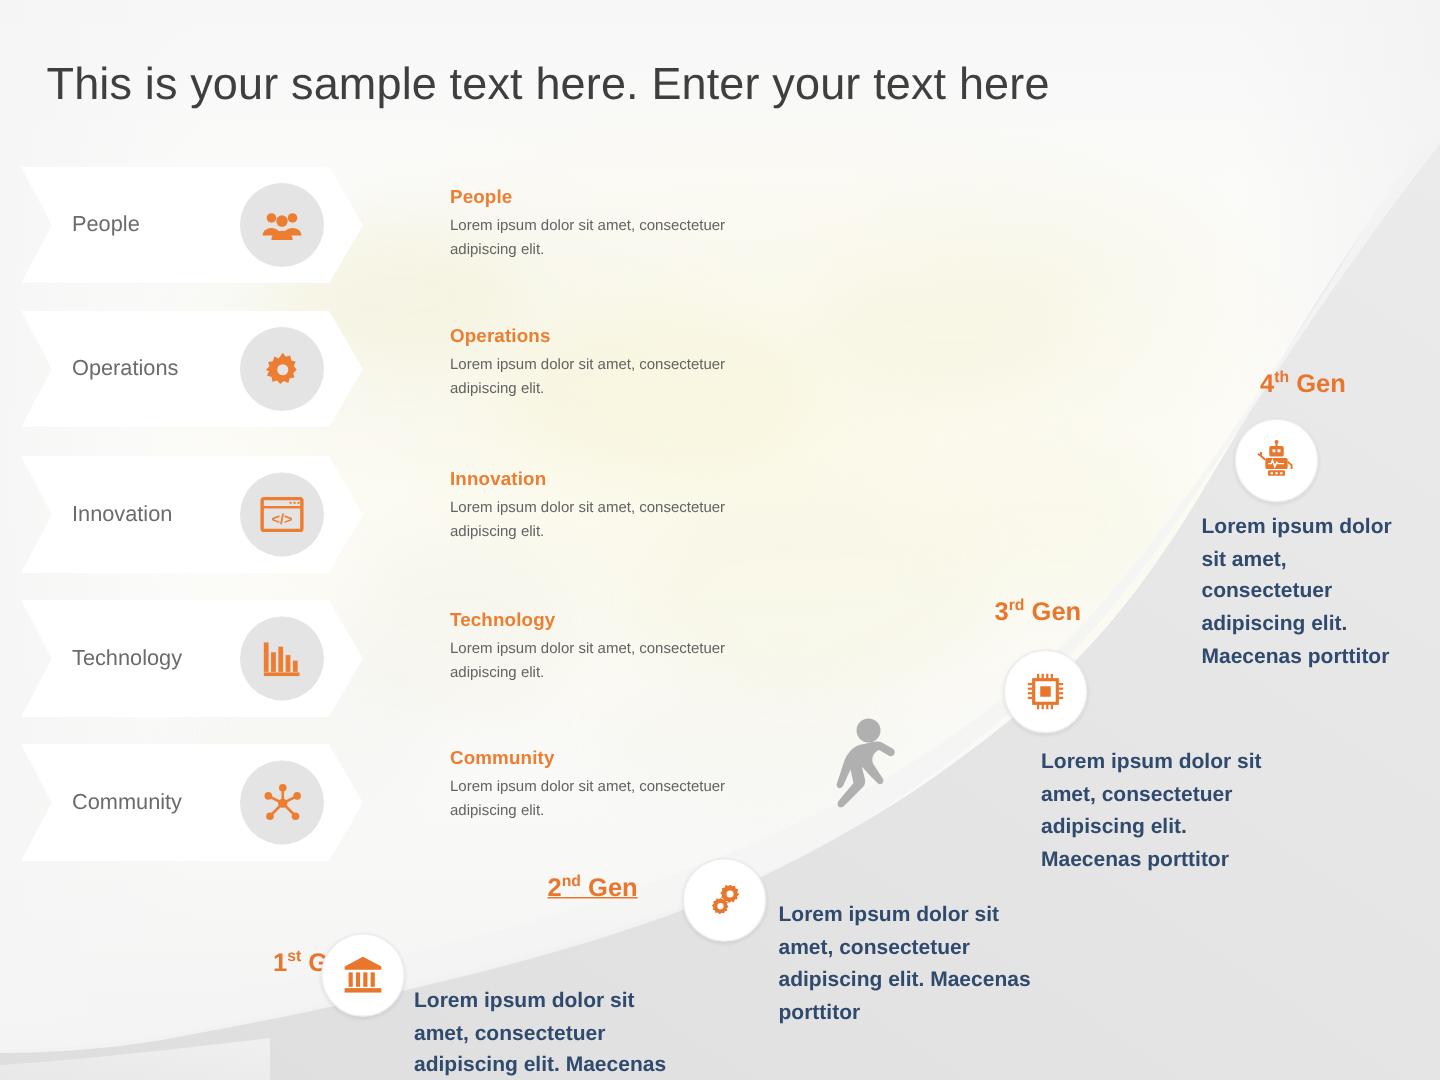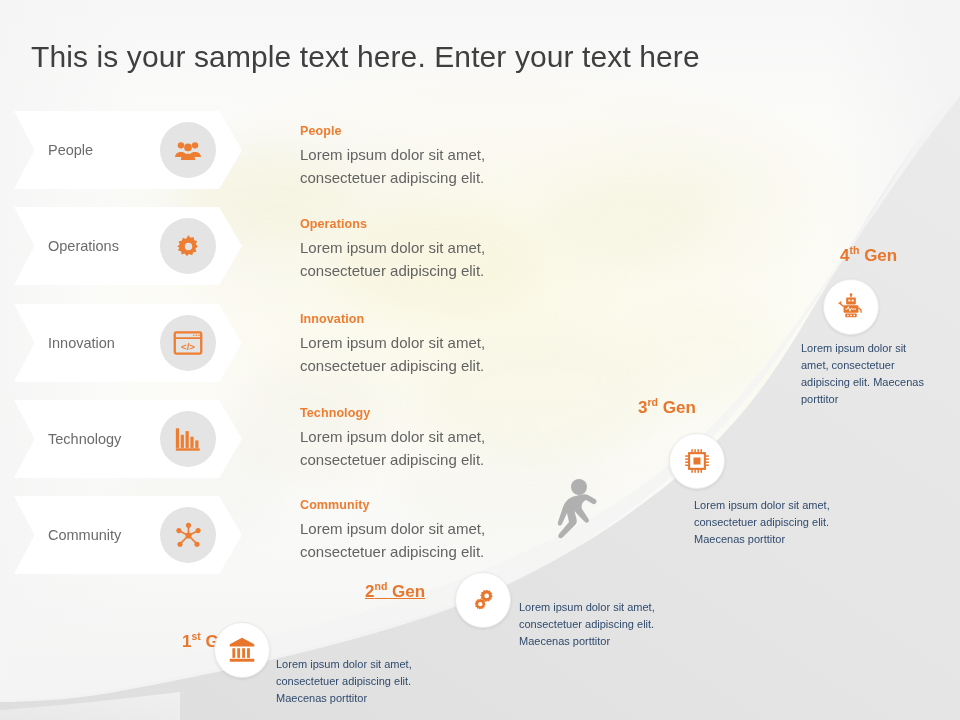--- a/index.html
+++ b/index.html
@@ -111,21 +111,21 @@
     width: 200px;
   }
   .ctext-title {
     font-size: 12.5px;
     font-weight: bold;
     color: #ed7d31;
     margin: 0 0 5px 0;
     letter-spacing: 0.1px;
   }
   .ctext-body {
-    font-size: 15px;
+    font-size: 10px;
     color: #636363;
     line-height: 1.55;
     margin: 0;
   }
 
   
   .gen-label {
     position: absolute;
     font-size: 17px;
     font-weight: bold;
@@ -145,24 +145,25 @@
     background: #ffffff;
     border: 1px solid #ececec;
     box-shadow: 0 1px 3px rgba(0,0,0,0.10);
     display: flex;
     align-items: center;
     justify-content: center;
   }
   .gen-circle svg { display: block; }
   .gen-body {
     position: absolute;
-    font-size: 11px;
+    font-size: 14px;
     color: #2f4a6d;
     line-height: 1.55;
     width: 170px;
+    font-weight: bold;
   }
 
   
   .runner {
     position: absolute;
     left: 553px;
     top: 478px;
   }
 </style>
 </head>
@@ -342,21 +343,21 @@
         </g>
         <g transform="translate(12.5,20.5) scale(0.46)">
           <path d="M0,-14 L3.3,-11.8 L7.2,-12.6 L8,-8.7 L11.8,-7.2 L10.3,-3.5 L13,-0.5 L10,2.3 L10.8,6.2 L6.9,7 L5.4,10.8 L1.7,9.3 L-1.3,12 L-4.1,9 L-8,9.8 L-8.8,5.9 L-12.6,4.4 L-11.1,0.7 L-13.8,-2.3 L-10.8,-5.1 L-11.6,-9 L-7.7,-9.8 L-6.2,-13.6 L-2.5,-12.1 Z"></path>
           <circle cx="0" cy="-1" r="5" fill="#ffffff"></circle>
         </g>
       </svg>
     </span>
   </div>
   <div class="gen-body" style="left:519px; top:599px; width:178px;">Lorem ipsum  dolor sit amet, consectetuer  adipiscing elit. Maecenas porttitor</div>
 
-  <div class="gen-label" style="left:638px; top:398px;">
+  <div class="gen-label" style="left:663px; top:398px;">
     <span>3</span><sup>rd</sup> <span>Gen</span>
   </div>
   <div class="gen-circle" style="left:669px; top:433px;">
     <span>
       <svg width="28" height="28" viewBox="0 0 32 32" fill="#e8762c">
         <rect x="7" y="7" width="18" height="18" fill="none" stroke="#e8762c" stroke-width="2.4"></rect>
         <rect x="12" y="12" width="8" height="8"></rect>
         <g>
           <rect x="9.5" y="2.5" width="1.7" height="3.6"></rect>
           <rect x="13" y="2.5" width="1.7" height="3.6"></rect>

